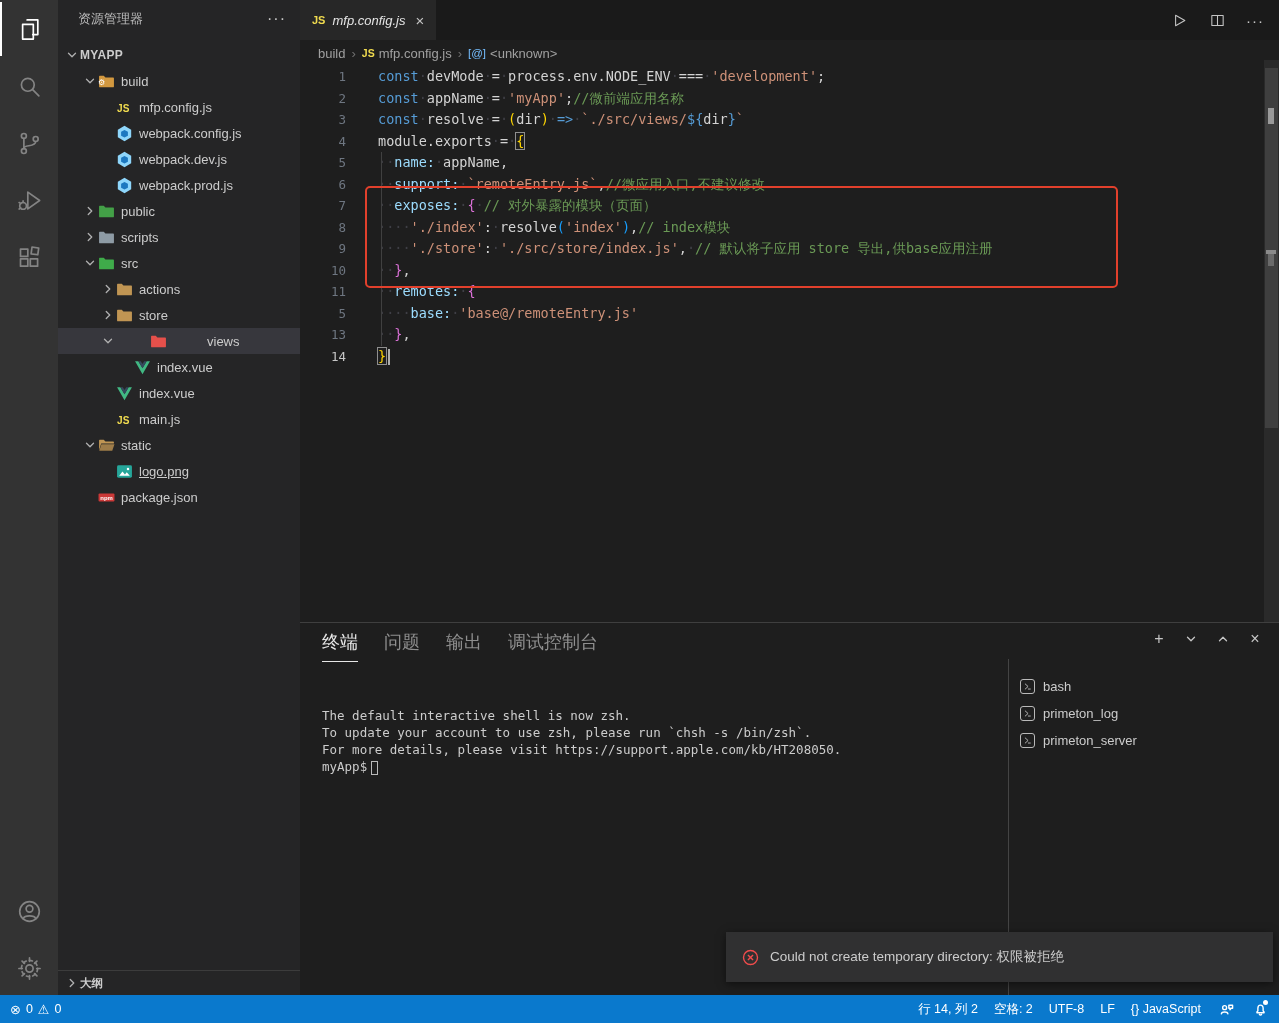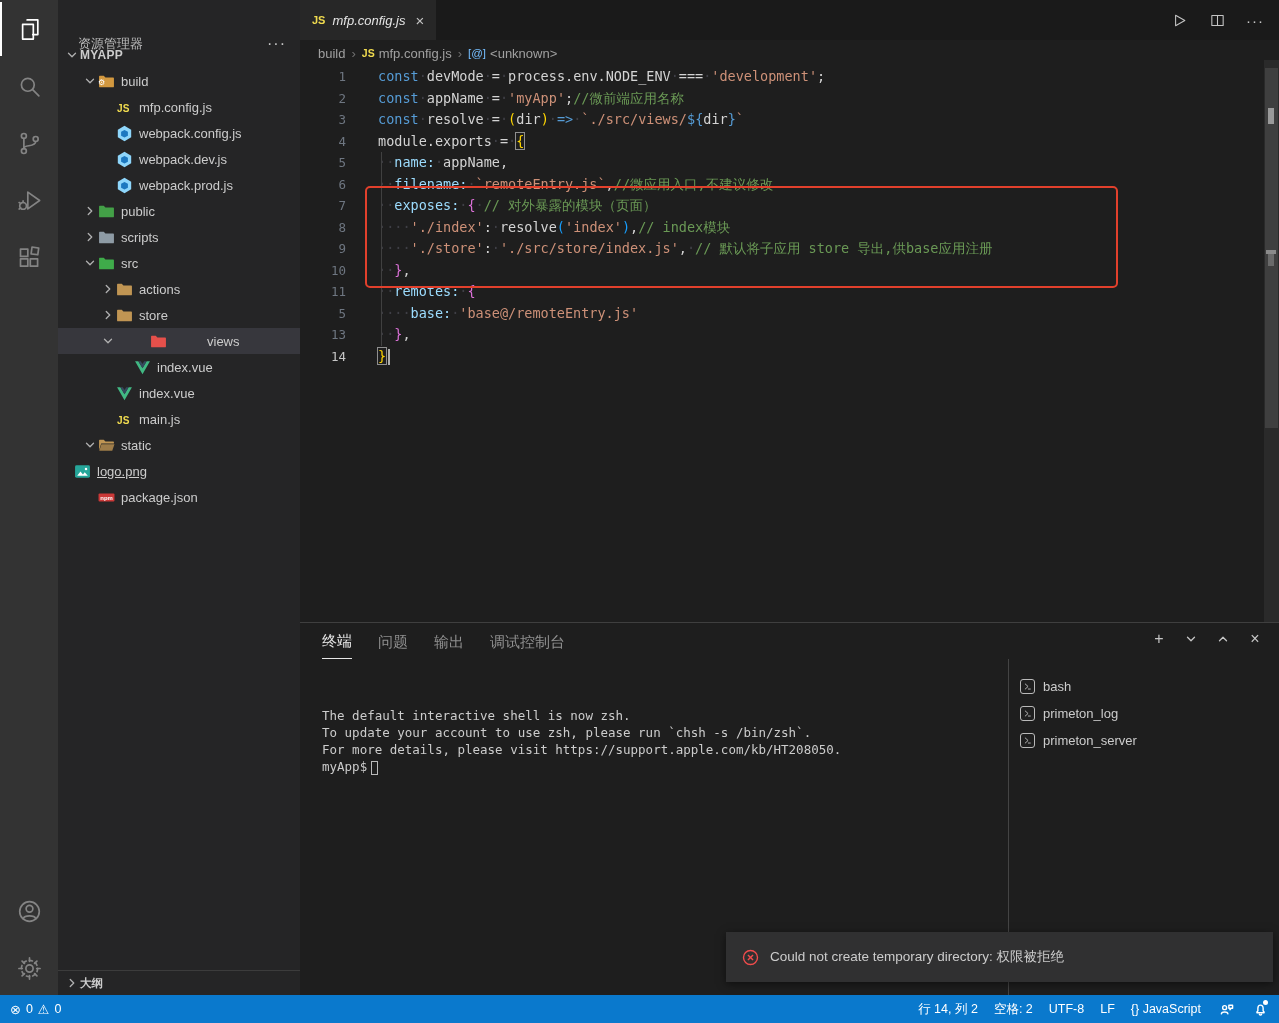--- a/index.html
+++ b/index.html
@@ -7,21 +7,21 @@
   #root { position:relative; width:1279px; height:1023px; background:#1e1e1e; overflow:hidden; }
 
   
   .activity-bar { position:absolute; left:0; top:0; width:58px; bottom:28px; background:#333333; }
   .ab-item { position:absolute; left:0; width:58px; height:54px; display:flex; align-items:center; justify-content:center; color:#848484; cursor:pointer; }
   .ab-item.active { color:#ffffff; border-left:2px solid #ffffff; }
   .ab-item svg { width:27px; height:27px; }
 
   
   .sidebar { position:absolute; left:58px; top:0; width:242px; bottom:28px; background:#252526; color:#cccccc; }
-  .sb-header { height:38px; display:flex; align-items:center; justify-content:space-between; padding:0 14px 0 20px; font-size:13px; color:#bbbbbb;margin-top:25px; }
+  .sb-header { height:38px; display:flex; align-items:center; justify-content:space-between; padding:0 14px 0 20px; font-size:13px; color:#bbbbbb; }
   .sb-more { color:#c5c5c5; font-size:16px; letter-spacing:1px; cursor:pointer; }
   .tree { position:absolute; top:42px; left:0; right:0; }
   .trow { height:26px; display:flex; align-items:center; font-size:13px; color:#cccccc; cursor:pointer; white-space:nowrap; }
   .trow.selected { background:#37373d; }
   .trow .chev { width:16px; height:16px; flex:none; display:flex; align-items:center; justify-content:center; color:#b0b0b0; }
   .trow .chev svg { width:14px; height:14px; }
   .trow .chev.down svg { transform:rotate(90deg); }
   .trow .ficon { width:17px; height:16px; flex:none; margin-right:6px; display:flex; align-items:center; justify-content:center; }
   .trow.root-label { font-weight:bold; font-size:12px; letter-spacing:.3px; }
   .sb-bottom { position:absolute; bottom:0; left:0; right:0; }
@@ -63,21 +63,21 @@
   .scrollbar { position:absolute; right:0; top:60px; width:15px; height:562px; background:#2a2a2a; }
   .scroll-slider { position:absolute; left:1px; right:1px; top:8px; height:360px; background:#3f3f3f; }
   .scroll-mark { position:absolute; background:#9a9a9a; }
 
   
   .annotation-box { position:absolute; left:365px; top:186px; width:753px; height:102px; border:2.5px solid #e2402c; border-radius:5px; z-index:30; pointer-events:none; }
 
   
   .panel { position:absolute; left:300px; right:0; top:622px; bottom:28px; background:#1e1e1e; border-top:1px solid #3f3f3f; }
   .panel-tabs { position:absolute; left:22px; top:0; height:36px; display:flex; align-items:center; gap:26px; }
-  .ptab { font-size:15px; color:#8f8f8f; cursor:pointer; padding:9px 0 7px 0; }
+  .ptab { font-size:18px; color:#8f8f8f; cursor:pointer; padding:9px 0 7px 0; }
   .ptab.active { color:#e7e7e7; border-bottom:1px solid #e7e7e7; }
   .panel-actions { position:absolute; right:14px; top:6px; display:flex; align-items:center; gap:12px; color:#c5c5c5; }
   .pa { width:20px; height:20px; display:flex; align-items:center; justify-content:center; font-size:16px; cursor:pointer; }
   .pa svg { width:14px; height:14px; }
   .term { position:absolute; left:22px; top:84px; font-family:"DejaVu Sans Mono",monospace; font-size:12.5px; line-height:17px; color:#cccccc; white-space:pre; }
   .term-cursor { display:inline-block; width:7px; height:14px; border:1px solid #b9b9b9; vertical-align:middle; margin-left:4px; }
   .term-sep { position:absolute; left:708px; top:36px; bottom:0; width:1px; background:#444444; }
   .term-list { position:absolute; left:720px; top:50px; right:0; }
   .tl-row { height:27px; display:flex; align-items:center; gap:8px; font-size:13px; color:#cccccc; cursor:pointer; }
   .tl-icon { width:15px; height:15px; border:1px solid #b9b9b9; border-radius:3px; display:flex; align-items:center; justify-content:center; color:#c9c9c9; flex:none; }
@@ -350,21 +350,21 @@
             </svg>
           </span>
           <span class="ficon">
             <svg viewBox="0 0 16 16">
               <path d="M1 3.4c0-.5.4-.9.9-.9h3.5L7 4.2h7.1c.5 0 .9.4.9.9v1H3l-2 6.4z" fill="#c09553"></path>
               <path d="M3.2 6.8h12.3L13.4 13H1.2z" fill="#c09553" opacity=".78"></path>
             </svg>
           </span>
           <span>static</span>
         </div>
-        <div class="trow" style=" text-decoration: underline;">
+        <div class="trow" style="padding-left: 42px; text-decoration: underline;">
           <span class="chev"></span>
           <span class="ficon">
             <svg viewBox="0 0 16 16">
               <rect x="1" y="2.2" width="14" height="11.6" rx="1.4" fill="#26a69a"></rect>
               <path d="M3 12l3.1-4 2.3 2.8 1.7-2L13 12z" fill="#fff"></path>
               <circle cx="11.3" cy="5.6" r="1.2" fill="#fff"></circle>
             </svg>
           </span>
           <span>logo.png</span>
         </div>
@@ -432,21 +432,21 @@
         <span>&lt;unknown&gt;</span>
       </span>
     </div>
 
   <div class="code" id="code">
       <div class="crow"><span class="ln">1</span><span class="lc"><span class="tk-kw">const</span><span class="tk-ws">·</span><span class="tk-id">devMode</span><span class="tk-ws">·</span><span class="tk-op">=</span><span class="tk-ws">·</span><span class="tk-id">process.env.NODE_ENV</span><span class="tk-ws">·</span><span class="tk-op">===</span><span class="tk-ws">·</span><span class="tk-str">'development'</span><span class="tk-op">;</span></span></div>
       <div class="crow"><span class="ln">2</span><span class="lc"><span class="tk-kw">const</span><span class="tk-ws">·</span><span class="tk-id">appName</span><span class="tk-ws">·</span><span class="tk-op">=</span><span class="tk-ws">·</span><span class="tk-str">'myApp'</span><span class="tk-op">;</span><span class="tk-com">//微前端应用名称</span></span></div>
       <div class="crow"><span class="ln">3</span><span class="lc"><span class="tk-kw">const</span><span class="tk-ws">·</span><span class="tk-id">resolve</span><span class="tk-ws">·</span><span class="tk-op">=</span><span class="tk-ws">·</span><span class="tk-b1">(</span><span class="tk-id">dir</span><span class="tk-b1">)</span><span class="tk-ws">·</span><span class="tk-kw">=&gt;</span><span class="tk-ws">·</span><span class="tk-str">`./src/views/</span><span class="tk-kw">${</span><span class="tk-id">dir</span><span class="tk-kw">}</span><span class="tk-str">`</span></span></div>
       <div class="crow"><span class="ln">4</span><span class="lc"><span class="tk-id">module.exports</span><span class="tk-ws">·</span><span class="tk-op">=</span><span class="tk-ws">·</span><span class="tk-box">{</span></span></div>
       <div class="crow"><span class="ln">5</span><span class="lc"><span class="tk-ws">··</span><span class="tk-prop">name:</span><span class="tk-ws">·</span><span class="tk-id">appName</span><span class="tk-op">,</span></span></div>
-      <div class="crow"><span class="ln">6</span><span class="lc"><span class="tk-ws">··</span><span class="tk-prop">filename:</span><span class="tk-ws">·</span><span class="tk-str">`remoteEntry.js`</span><span class="tk-op">,</span><span class="tk-com">//微应用入口,不建议修改</span></span></div>
+      <div class="crow"><span class="ln">6</span><span class="lc"><span class="tk-ws">··</span><span class="tk-prop">support:</span><span class="tk-ws">·</span><span class="tk-str">`remoteEntry.js`</span><span class="tk-op">,</span><span class="tk-com">//微应用入口,不建议修改</span></span></div>
       <div class="crow"><span class="ln">7</span><span class="lc"><span class="tk-ws">··</span><span class="tk-prop">exposes:</span><span class="tk-ws">·</span><span class="tk-b2">{</span><span class="tk-ws">·</span><span class="tk-com">// 对外暴露的模块（页面）</span></span></div>
       <div class="crow"><span class="ln">8</span><span class="lc"><span class="tk-ws">····</span><span class="tk-str">'./index'</span><span class="tk-op">:</span><span class="tk-ws">·</span><span class="tk-id">resolve</span><span class="tk-b3">(</span><span class="tk-str">'index'</span><span class="tk-b3">)</span><span class="tk-op">,</span><span class="tk-com">// index模块</span></span></div>
       <div class="crow"><span class="ln">9</span><span class="lc"><span class="tk-ws">····</span><span class="tk-str">'./store'</span><span class="tk-op">:</span><span class="tk-ws">·</span><span class="tk-str">'./src/store/index.js'</span><span class="tk-op">,</span><span class="tk-ws">·</span><span class="tk-com">// 默认将子应用 store 导出,供base应用注册</span></span></div>
       <div class="crow"><span class="ln">10</span><span class="lc"><span class="tk-ws">··</span><span class="tk-b2">}</span><span class="tk-op">,</span></span></div>
       <div class="crow"><span class="ln">11</span><span class="lc"><span class="tk-ws">··</span><span class="tk-prop">remotes:</span><span class="tk-ws">·</span><span class="tk-b2">{</span></span></div>
       <div class="crow"><span class="ln">5</span><span class="lc"><span class="tk-ws">····</span><span class="tk-prop">base:</span><span class="tk-ws">·</span><span class="tk-str">'base@/remoteEntry.js'</span></span></div>
       <div class="crow"><span class="ln">13</span><span class="lc"><span class="tk-ws">··</span><span class="tk-b2">}</span><span class="tk-op">,</span></span></div>
       <div class="crow"><span class="ln active">14</span><span class="lc"><span class="tk-box">}</span><span class="tk-cursor"></span></span></div>
     </div>
   <div class="indent-guide" style="left:381px; top:152px; height:194px;"></div>

